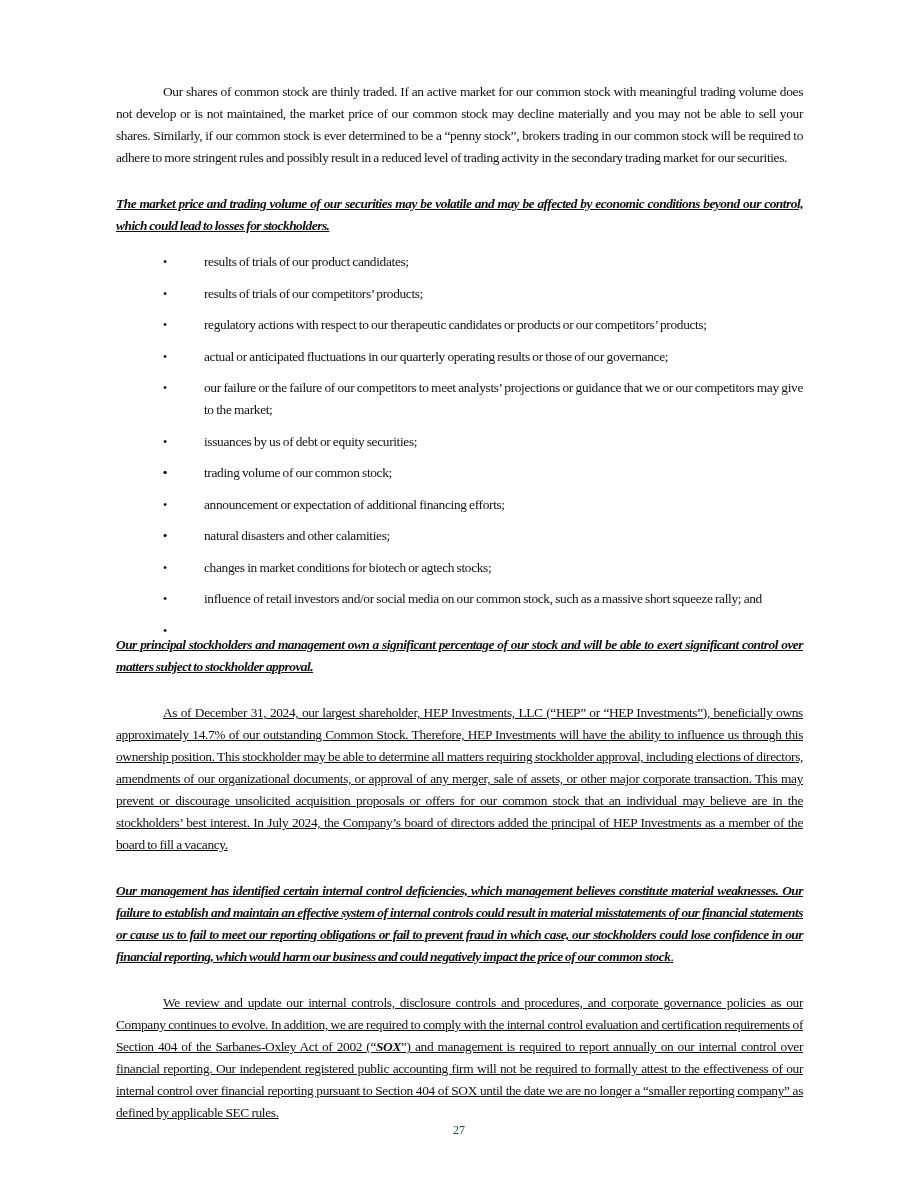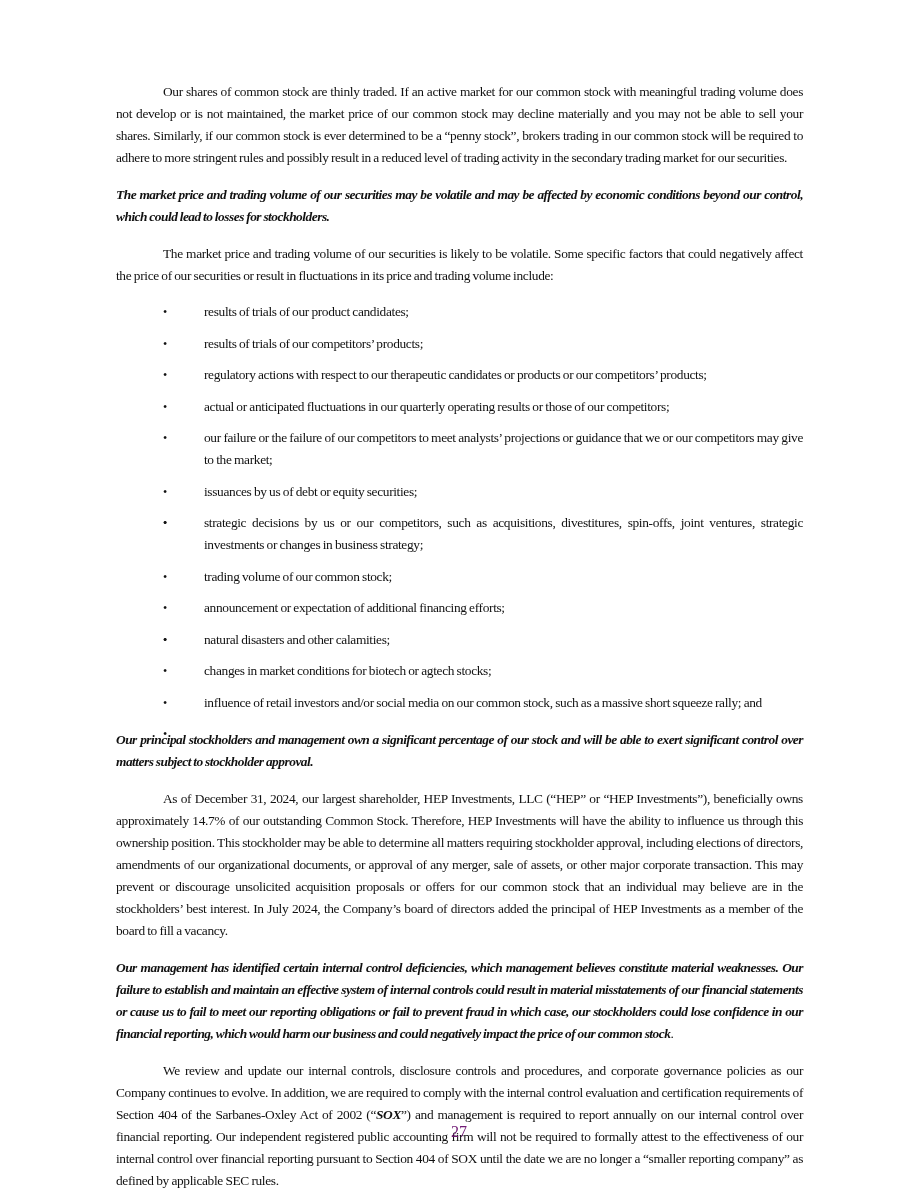--- a/index.html
+++ b/index.html
@@ -6,51 +6,50 @@
   body { width: 918px; height: 1188px; position: relative; overflow: hidden; }
   .page {
     position: absolute; left: 116px; top: 81px; width: 687px;
     font-family: "Liberation Serif", serif;
     font-size: 13.4px; line-height: 22px; color: #111;
     letter-spacing: -0.35px; word-spacing: -0.5px;
   }
   p { margin: 0; text-align: justify; }
   .para { text-indent: 47px; }
   .heading { font-style: italic; font-weight: bold; letter-spacing: -0.5px; }
-  .gap-md { margin-top: 15px; }
+  .gap-md { margin-top: 24px; text-decoration: underline; }
   ul.bullets { list-style: none; margin: 0; padding: 0; }
   ul.bullets li { position: relative; padding-left: 88px; margin-top: 9.5px; text-align: justify; }
   ul.bullets li:first-child { margin-top: 14px; }
   .bullet { position: absolute; left: 47px; top: 0; font-size: 12px; }
   .pagenum {
     position: absolute; left: 0; width: 918px; top: 1123px; text-align: center;
-    font-family: "Liberation Serif", serif; font-size: 16px; color: #701a75;
+    font-family: "Liberation Serif", serif; font-size: 12px; color: #14532d;
   }
   .nonital { font-style: normal; font-weight: normal; }
   .sox { font-style: italic; font-weight: bold; }
 </style>
 </head>
 <body>
 
 <div class="page">
   <p class="para">Our shares of common stock are thinly traded. If an active market for our common stock with meaningful trading volume does not develop or is not maintained, the market price of our common stock may decline materially and you may not be able to sell your shares. Similarly, if our common stock is ever determined to be a “penny stock”, brokers trading in our common stock will be required to adhere to more stringent rules and possibly result in a reduced level of trading activity in the secondary trading market for our securities.</p>
 
   <p class="heading gap-md">The market price and trading volume of our securities may be volatile and may be affected by economic conditions beyond our control, which could lead to losses for stockholders.</p>
 
-  <p class="para gap-md">The market price and trading volume of our securities is likely to be volatile. Some specific factors that could negatively affect the price of our securities or result in fluctuations in its price and trading volume include:</p>
 
   <ul class="bullets">
     <li><span class="bullet">•</span><span>results of trials of our product candidates;</span></li>
     <li><span class="bullet">•</span><span>results of trials of our competitors’ products;</span></li>
     <li><span class="bullet">•</span><span>regulatory actions with respect to our therapeutic candidates or products or our competitors’ products;</span></li>
-    <li><span class="bullet">•</span><span>actual or anticipated fluctuations in our quarterly operating results or those of our competitors;</span></li>
+    <li><span class="bullet">•</span><span>actual or anticipated fluctuations in our quarterly operating results or those of our governance;</span></li>
     <li><span class="bullet">•</span><span>our failure or the failure of our competitors to meet analysts’ projections or guidance that we or our competitors may give to the market;</span></li>
     <li><span class="bullet">•</span><span>issuances by us of debt or equity securities;</span></li>
     <li><span class="bullet">•</span></li>
-    <li><span class="bullet">•</span><span>strategic decisions by us or our competitors, such as acquisitions, divestitures, spin-offs, joint ventures, strategic investments or changes in business strategy;</span></li>
+    <li><span class="bullet">•</span></li>
     <li><span class="bullet">•</span><span>trading volume of our common stock;</span></li>
     <li><span class="bullet">•</span><span>announcement or expectation of additional financing efforts;</span></li>
     <li><span class="bullet">•</span></li>
     <li><span class="bullet">•</span><span>natural disasters and other calamities;</span></li>
     <li><span class="bullet">•</span><span>changes in market conditions for biotech or agtech stocks;</span></li>
     <li><span class="bullet">•</span><span>influence of retail investors and/or social media on our common stock, such as a massive short squeeze rally; and</span></li>
     <li><span class="bullet">•</span></li>
   </ul>
 
   <p class="heading gap-md">Our principal stockholders and management own a significant percentage of our stock and will be able to exert significant control over matters subject to stockholder approval.</p>

